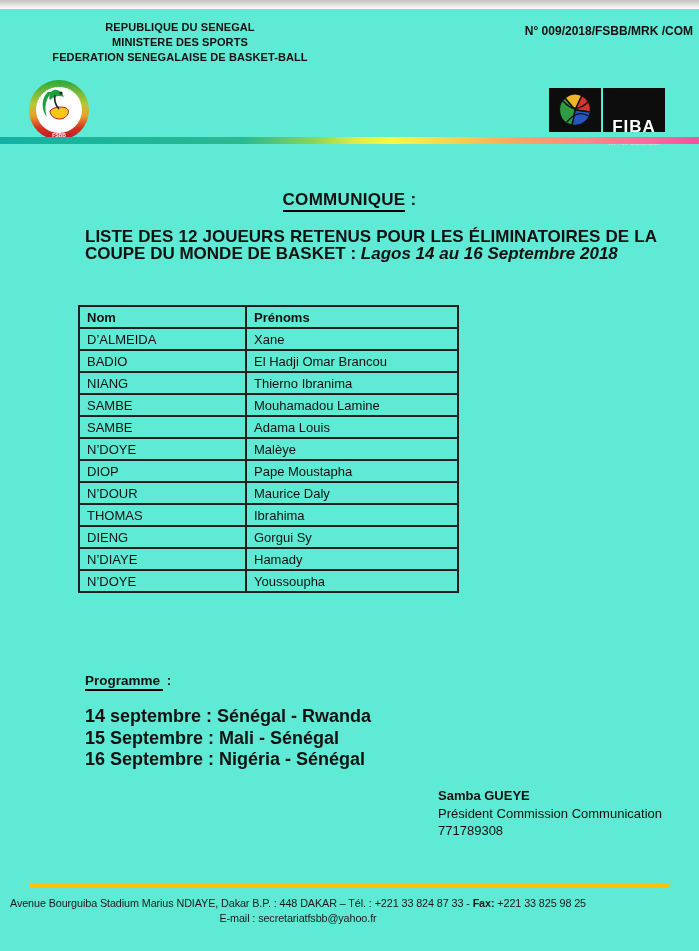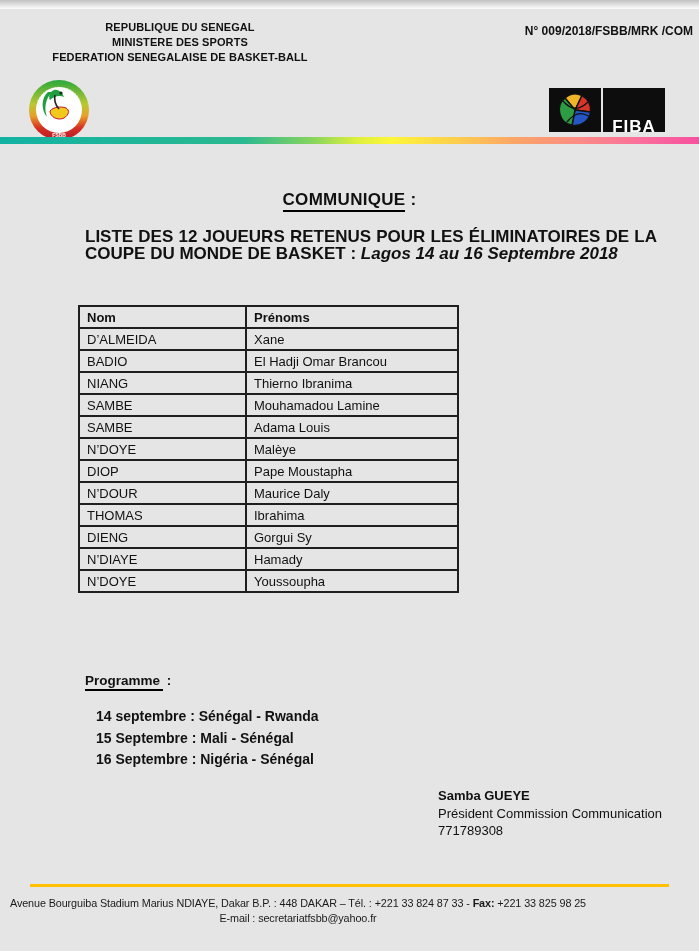--- a/index.html
+++ b/index.html
@@ -1,21 +1,21 @@
 <!DOCTYPE html>
 <html><head>
 <meta charset="utf-8">
 <style>
   * { margin:0; padding:0; box-sizing:border-box; }
   html,body { background:#ffffff; }
   .page {
     position:relative;
     width:699px; height:951px;
     margin:0 auto;
-    background:#e5e5e5;
+    background:#5eead4;
     font-family:"Liberation Sans", sans-serif;
     color:#111;
     overflow:hidden;
   }
   .top-shadow {
     position:absolute; top:0; left:0; right:0; height:9px;
     background:linear-gradient(to bottom,#c2c2c2 0%,#dcdcdc 45%,#fdfdfd 100%);
   }
   .org-block {
     position:absolute; top:20px; left:45px; width:270px;
@@ -62,21 +62,21 @@
   }
   .roster th { font-weight:bold; }
   .roster .col-nom { width:167px; }
   .programme-heading {
     position:absolute; top:673px; left:85px;
     font-size:13.5px; font-weight:bold;
   }
   .programme-heading .underlined { border-bottom:2px solid #000; padding-bottom:1px; padding-right:3px; }
   .programme-list {
     position:absolute; top:706px; left:85px;
-    font-size:14px; font-weight:bold; line-height:21.5px;margin-left:11px;
+    font-size:18px; font-weight:bold; line-height:21.5px;
   }
   .signature {
     position:absolute; top:787px; right:37px;
     text-align:left; font-size:13px; line-height:17.5px;
   }
   .signature .sig-name { font-weight:bold; }
   .footer-rule { position:absolute; top:884px; left:30px; width:639px; height:3px; }
   .footer-text {
     position:absolute; top:896px; left:0; width:596px;
     text-align:center; font-size:10.8px; line-height:15px;

